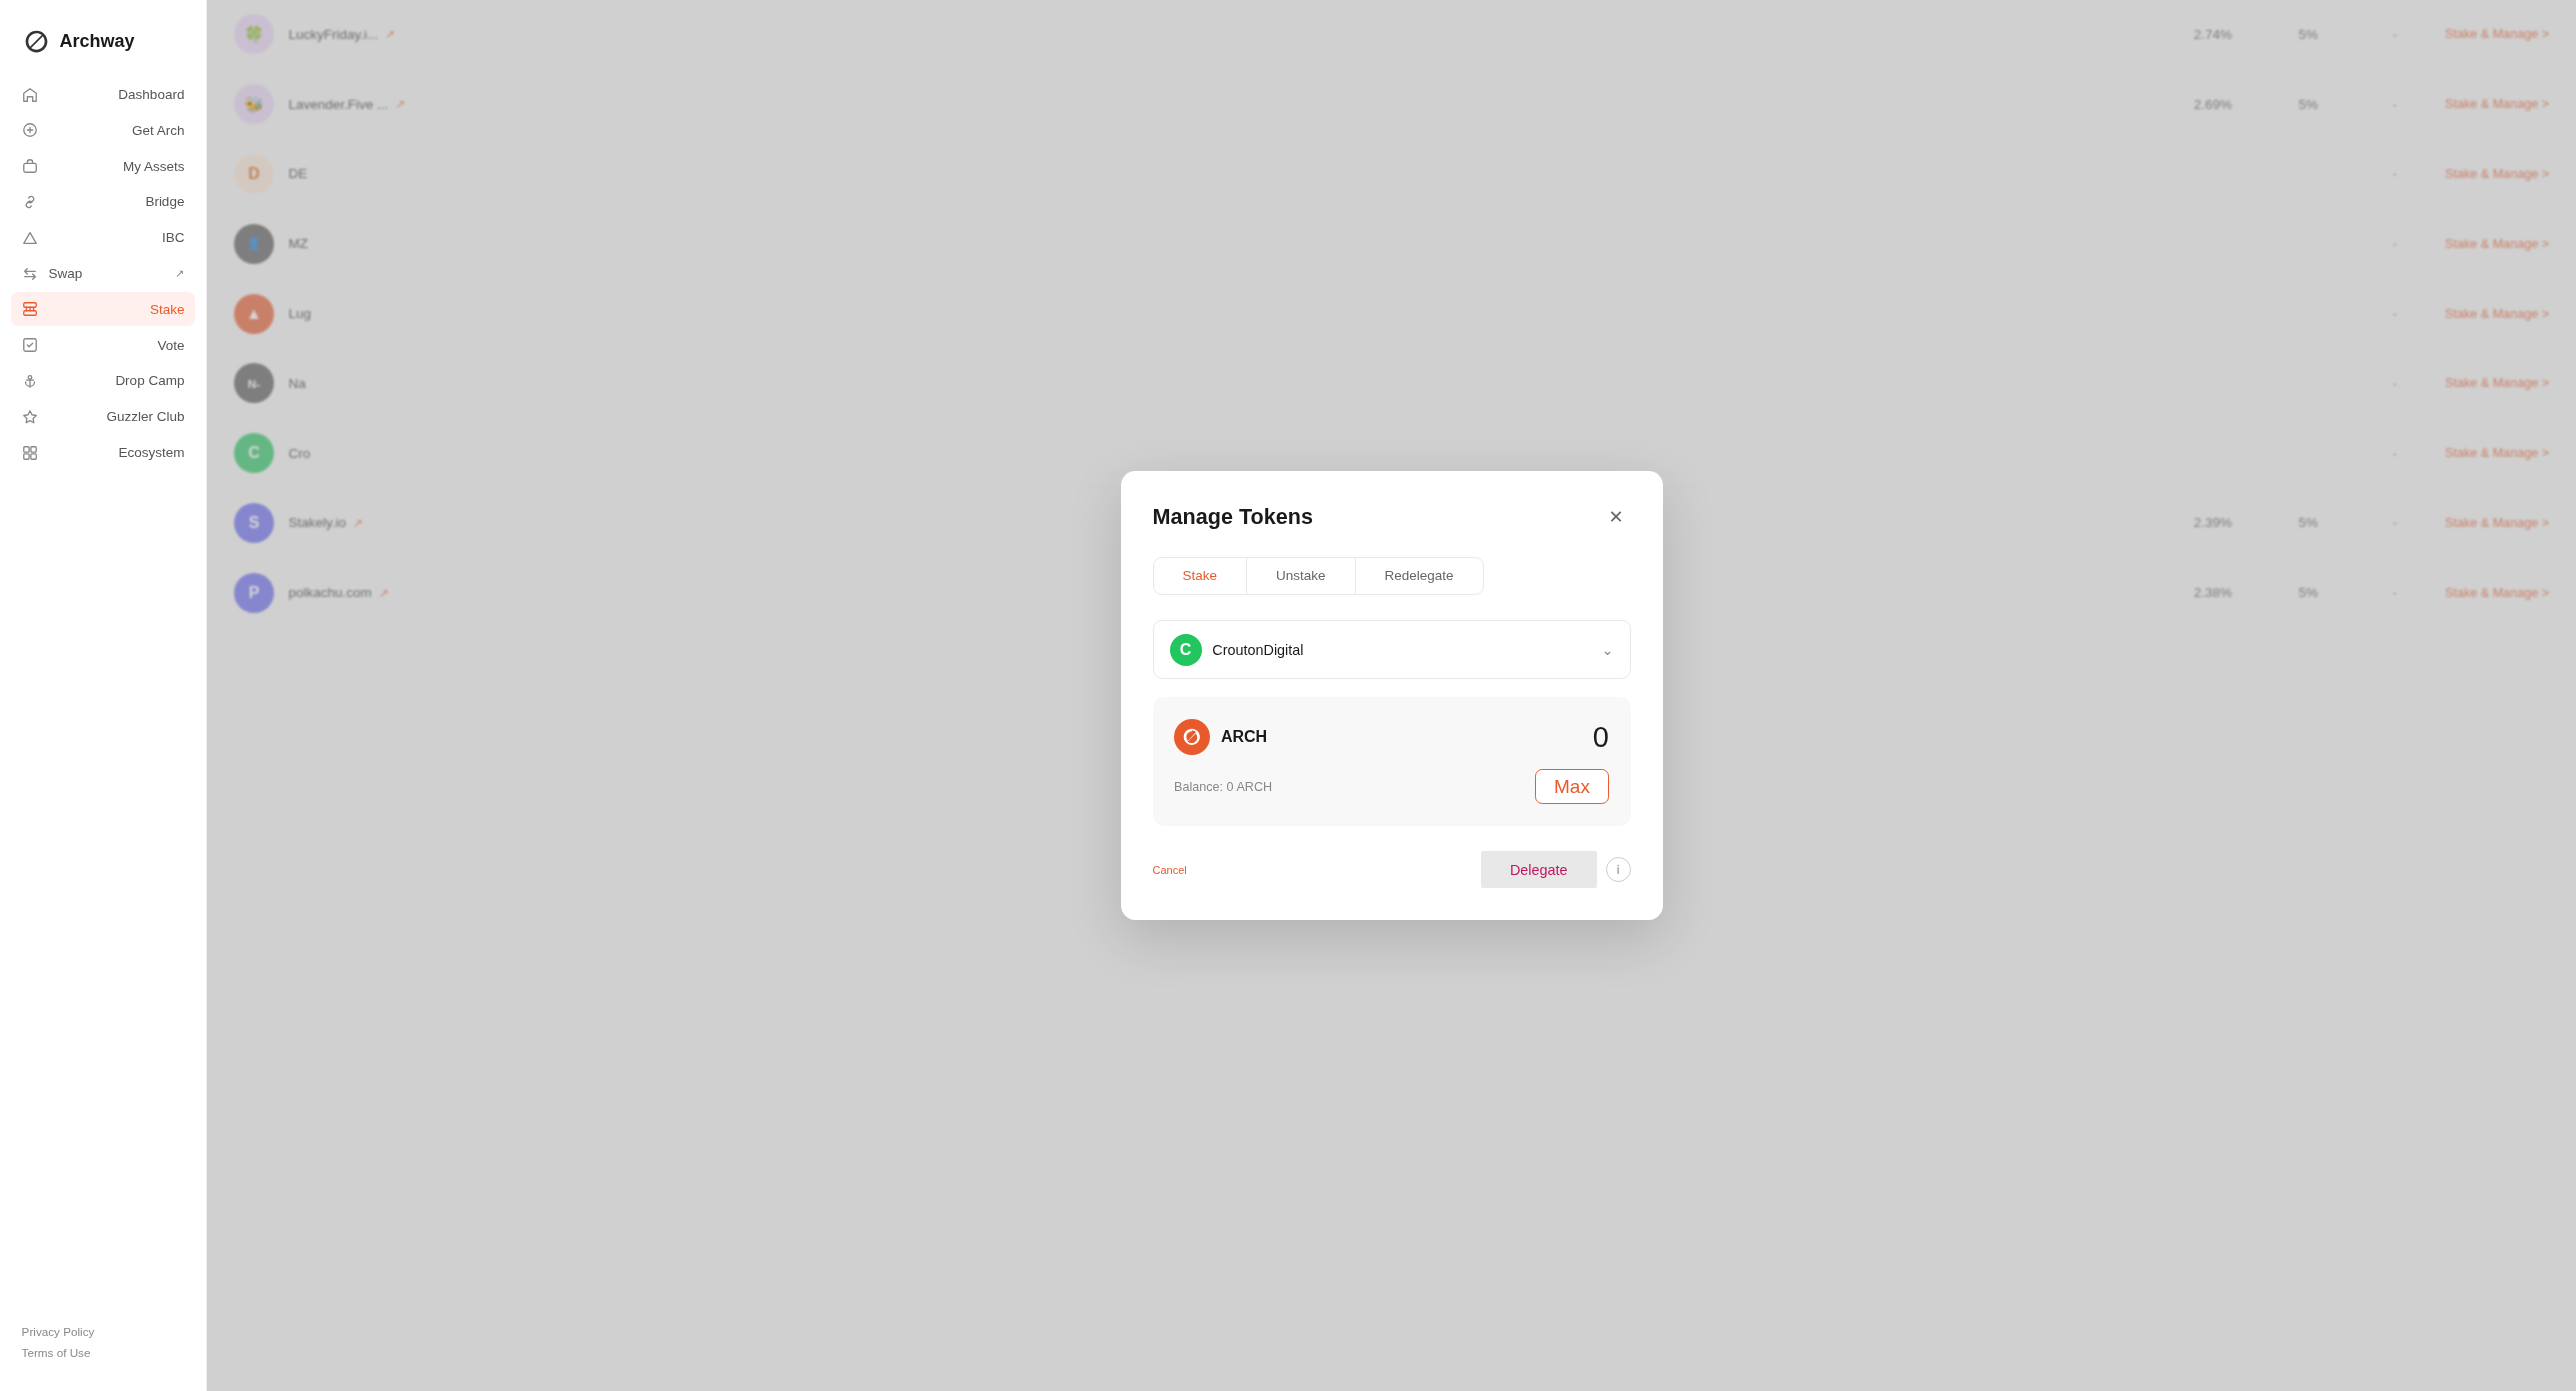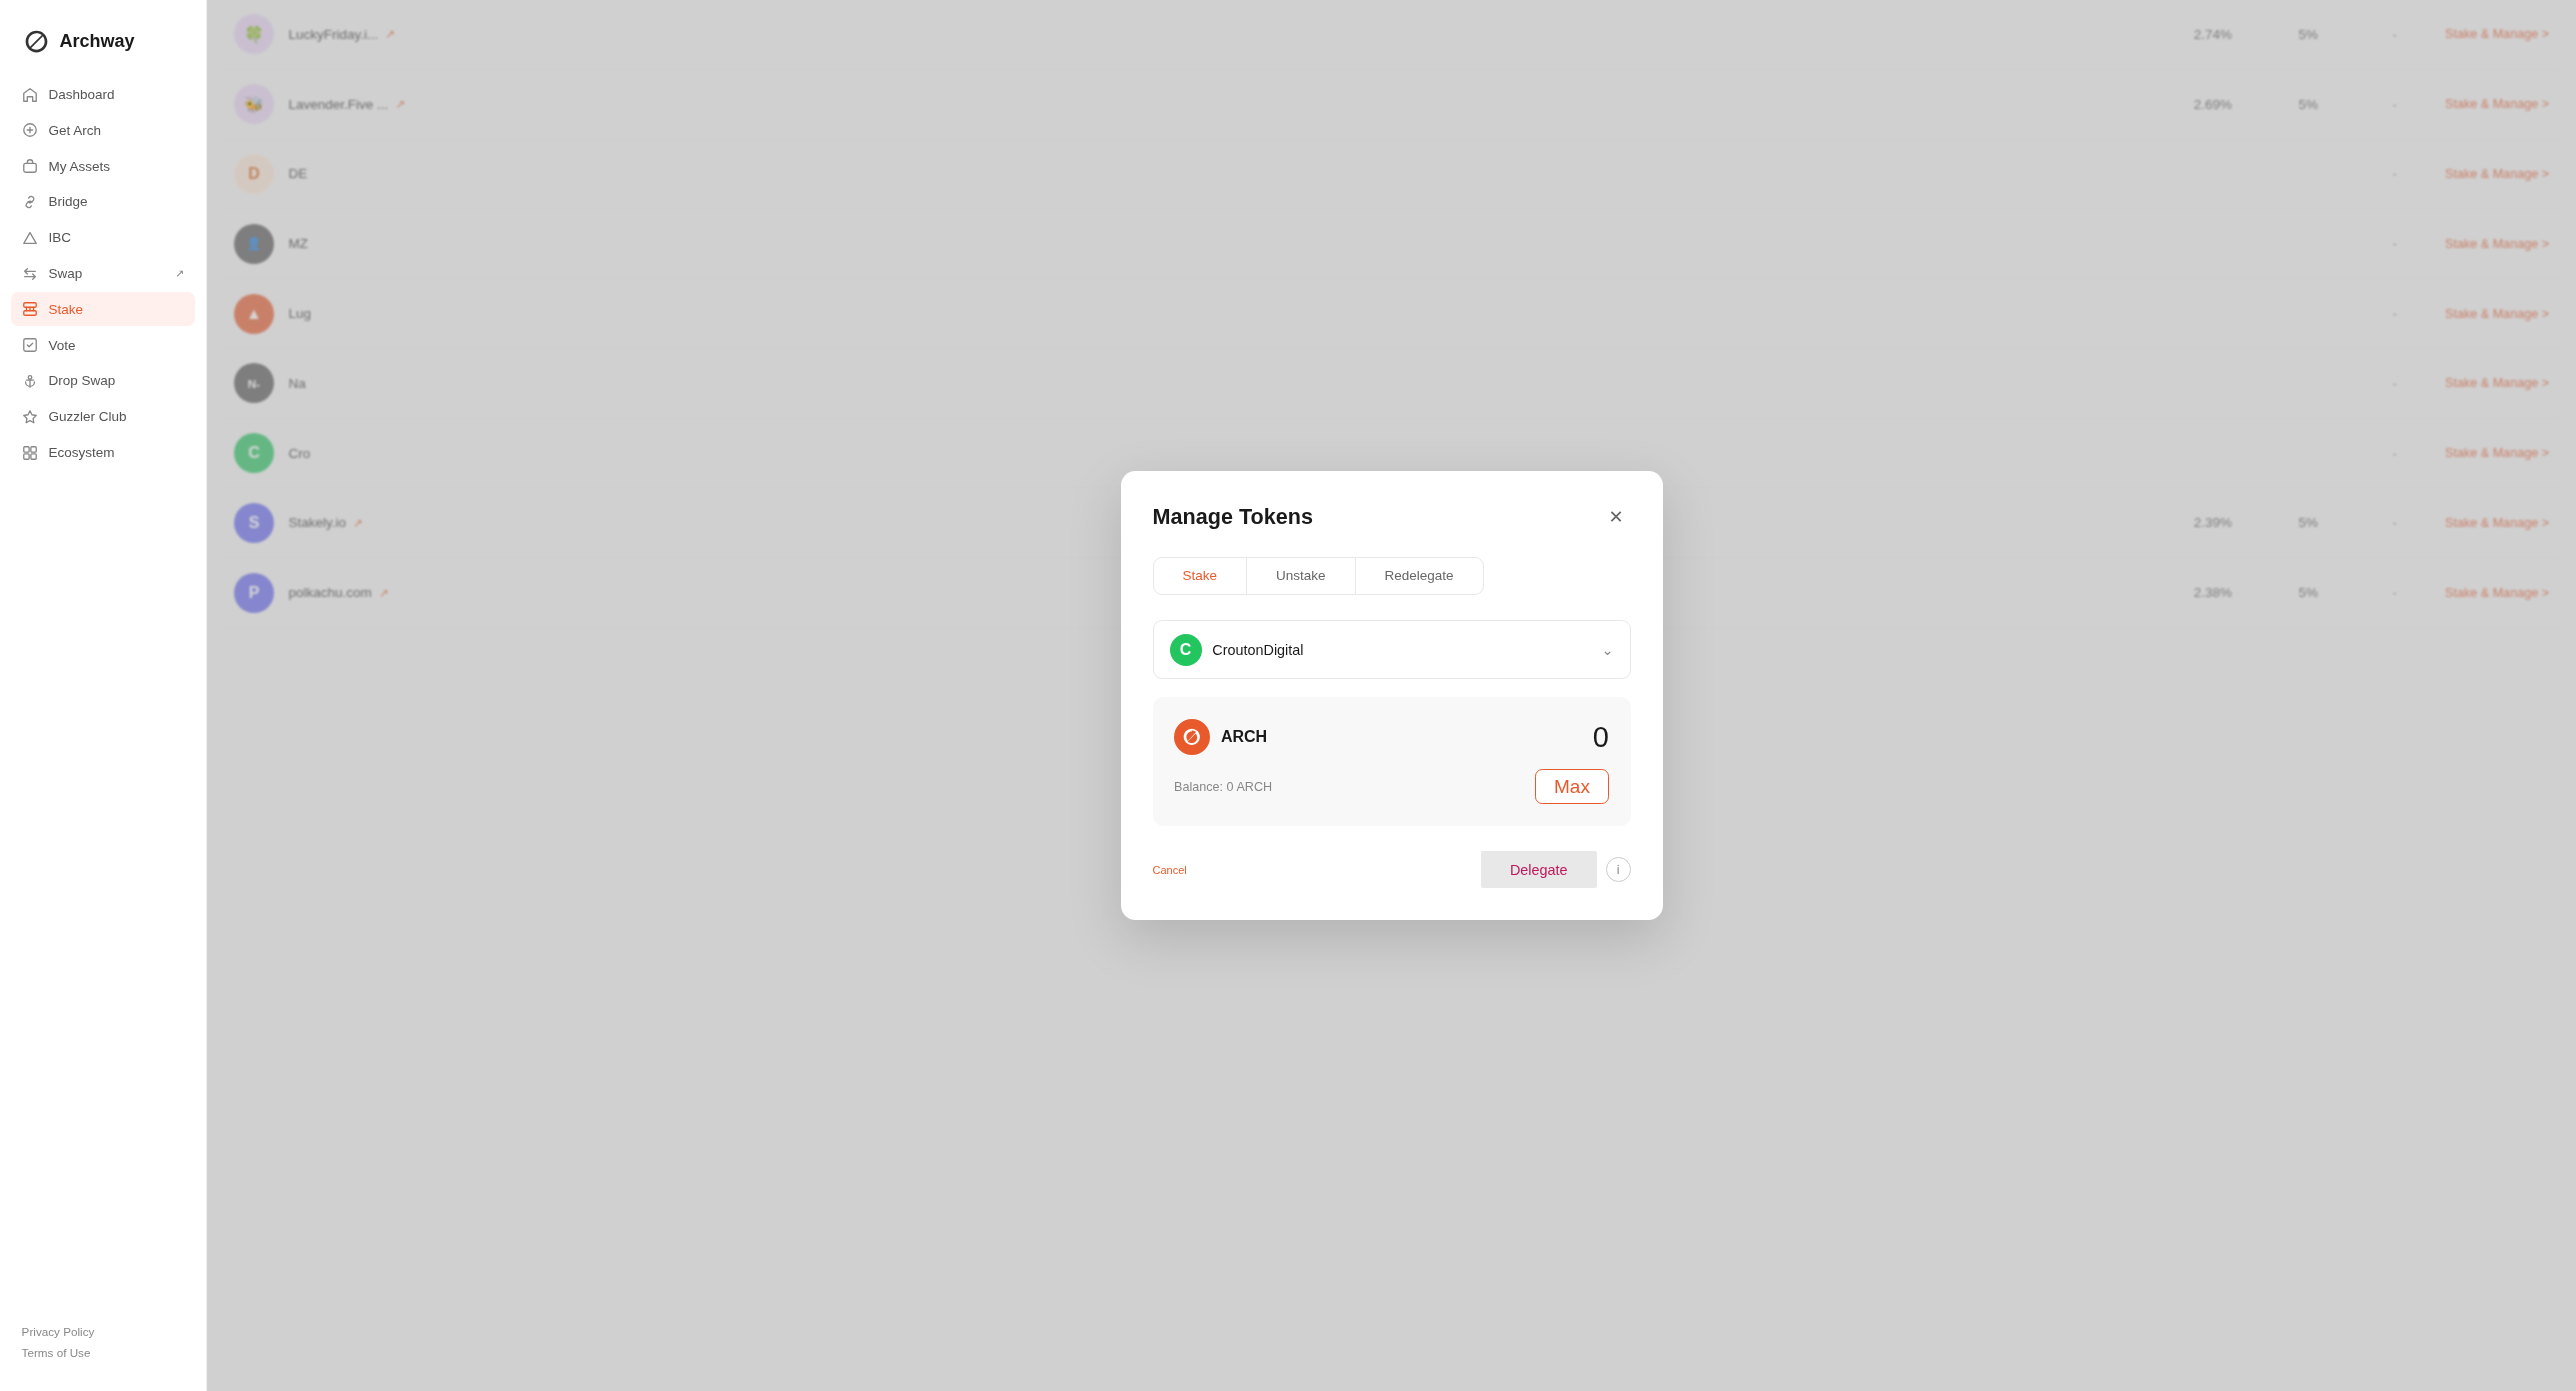--- a/index.html
+++ b/index.html
@@ -46,20 +46,21 @@
     .nav-item {
       display: flex;
       align-items: center;
       gap: 10.8px;
       padding: 9px 10.8px;
       border-radius: 7.2px;
       cursor: pointer;
       font-size: 13.5px;
       color: #555;
       transition: background 0.15s;
+      justify-content: space-between;
     }
     .nav-item.active {
       background: #fff0ee;
       color: #e85a2c;
     }
     .nav-item .nav-icon {
       width: 16px;
       height: 16px;
       display: flex;
       align-items: center;
@@ -449,21 +450,21 @@
     </div>
 
     <div class="nav-item">
       <span class="nav-icon">
         <svg width="16" height="16" viewBox="0 0 18 18" fill="none">
             <circle cx="9" cy="5" r="2" stroke="#888" stroke-width="1.5"></circle>
             <path d="M9 7v9M4 10c0 3 2.5 5 5 5s5-2 5-5" stroke="#888" stroke-width="1.5" stroke-linecap="round"></path>
             <path d="M5 8H13" stroke="#888" stroke-width="1.5" stroke-linecap="round"></path>
           </svg>
       </span>
-      <span>Drop Swap</span>
+      <span>Drop Camp</span>
     </div>
 
     <div class="nav-item">
       <span class="nav-icon">
         <svg width="16" height="16" viewBox="0 0 18 18" fill="none">
             <path d="M9 2l2.2 4.5L16 7.3l-3.5 3.4.8 4.8L9 13.1l-4.3 2.4.8-4.8L2 7.3l4.8-.8L9 2z" stroke="#888" stroke-width="1.5" fill="none" stroke-linejoin="round"></path>
           </svg>
       </span>
       <span>Guzzler Club</span>
     </div>

